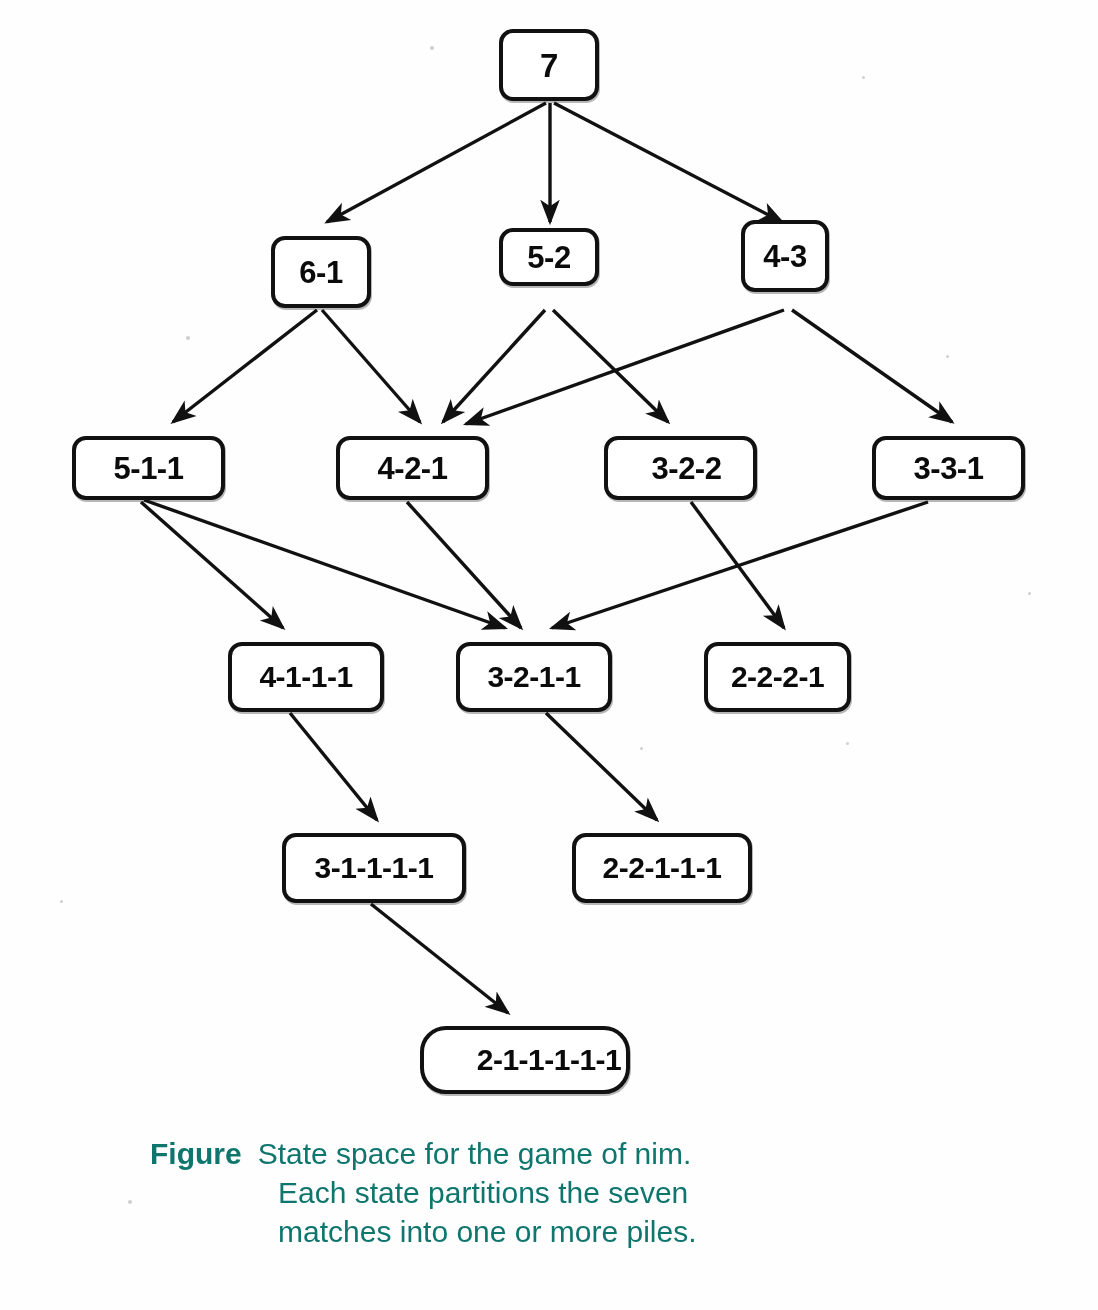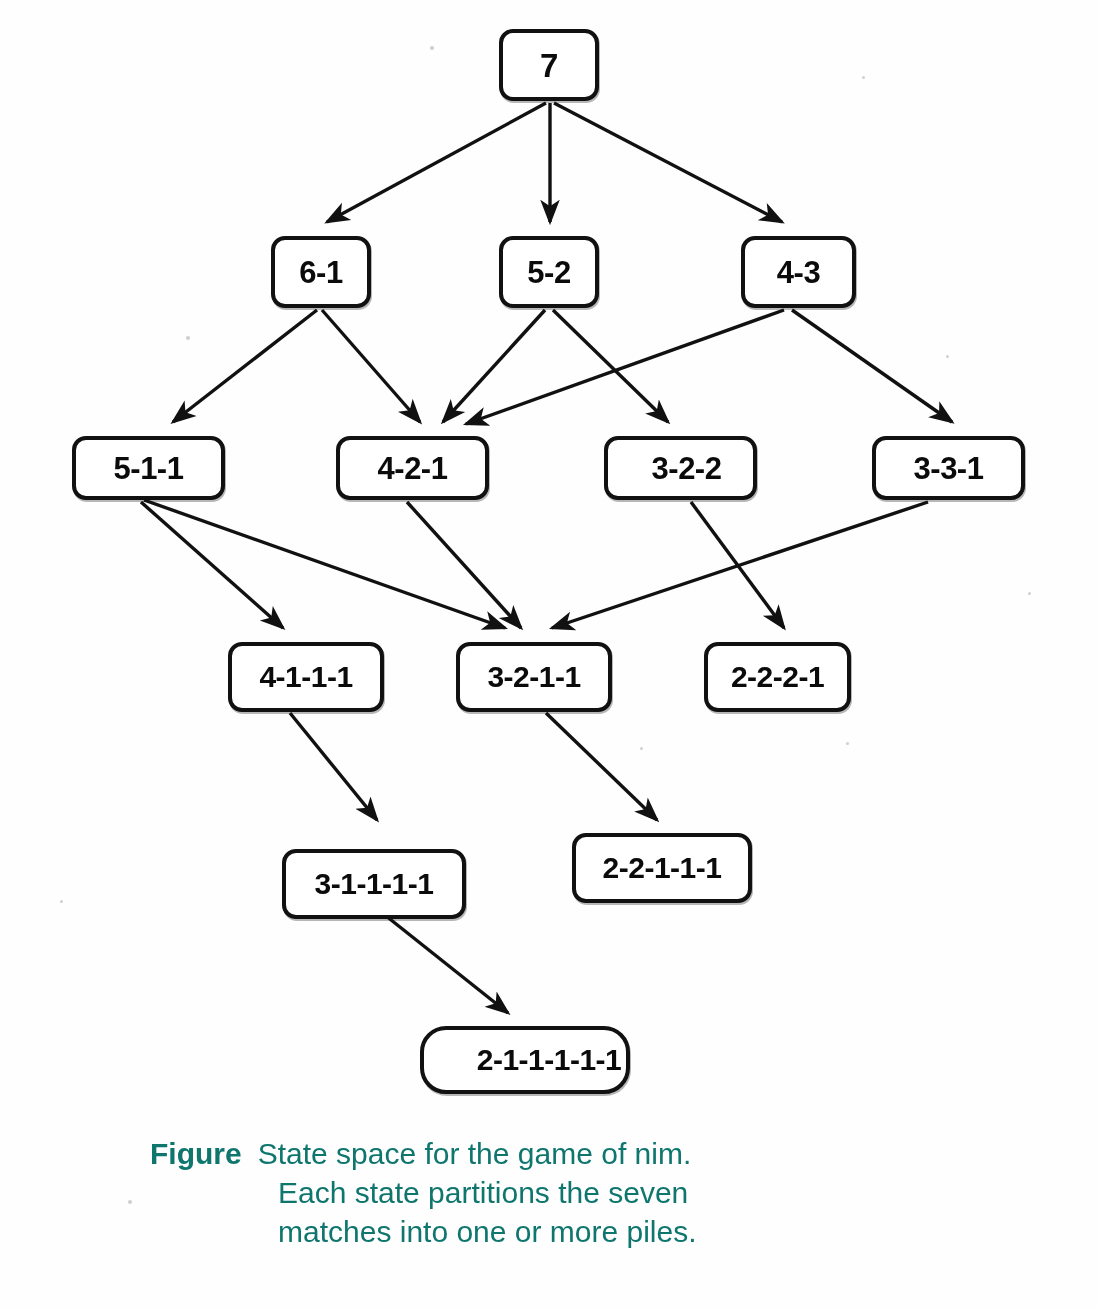--- a/index.html
+++ b/index.html
@@ -127,25 +127,25 @@
   </svg>
 
   <div class="node n-root" style="left:499px; top:29px; width:100px; height:72px;">
     <span class="node-label">7</span>
   </div>
 
   <div class="node" style="left:271px; top:236px; width:100px; height:72px;">
     <span class="node-label">6-1</span>
   </div>
 
-  <div class="node" style="left:499px; top:236px; width:100px; height:72px;">
+  <div class="node" style="left:499px; top:228px; width:100px; height:58px;">
     <span class="node-label">5-2</span>
   </div>
 
-  <div class="node" style="left:741px; top:236px; width:115px; height:72px;">
+  <div class="node" style="left:741px; top:220px; width:88px; height:72px;">
     <span class="node-label">4-3</span>
   </div>
 
   <div class="node" style="left:72px; top:436px; width:153px; height:64px;">
     <span class="node-label">5-1-1</span>
   </div>
 
   <div class="node" style="left:336px; top:436px; width:153px; height:64px;">
     <span class="node-label">4-2-1</span>
   </div>
@@ -163,21 +163,21 @@
   </div>
 
   <div class="node wide" style="left:456px; top:642px; width:156px; height:70px;">
     <span class="node-label">3-2-1-1</span>
   </div>
 
   <div class="node wide" style="left:704px; top:642px; width:147px; height:70px;">
     <span class="node-label">2-2-2-1</span>
   </div>
 
-  <div class="node wide" style="left:282px; top:833px; width:184px; height:70px;margin-top:16px;">
+  <div class="node wide" style="left:282px; top:833px; width:184px; height:70px;">
     <span class="node-label">3-1-1-1-1</span>
   </div>
 
   <div class="node wide" style="left:572px; top:833px; width:180px; height:70px;">
     <span class="node-label">2-2-1-1-1</span>
   </div>
 
   <div class="node wide" style="left:420px; top:1026px; width:210px; height:68px; border-radius:26px;padding-left:48px;">
     <span class="node-label">2-1-1-1-1-1</span>
   </div>

